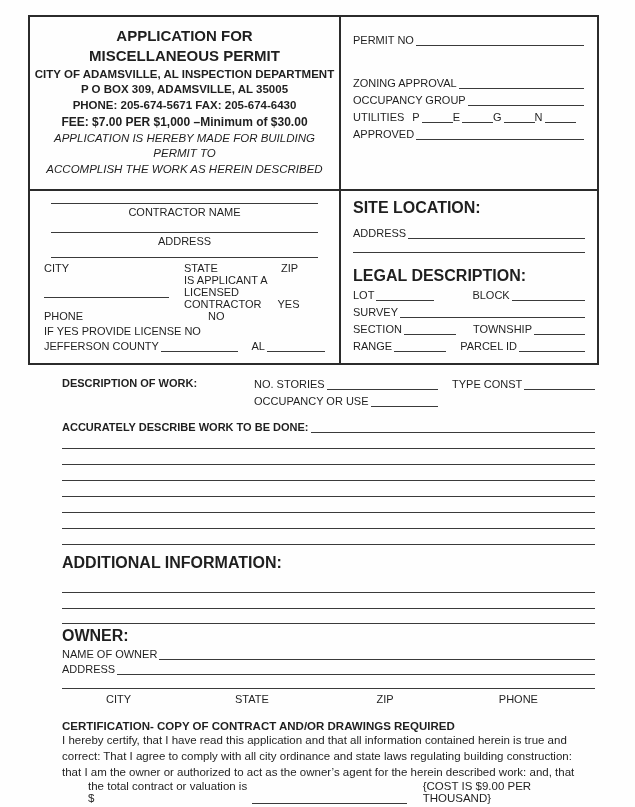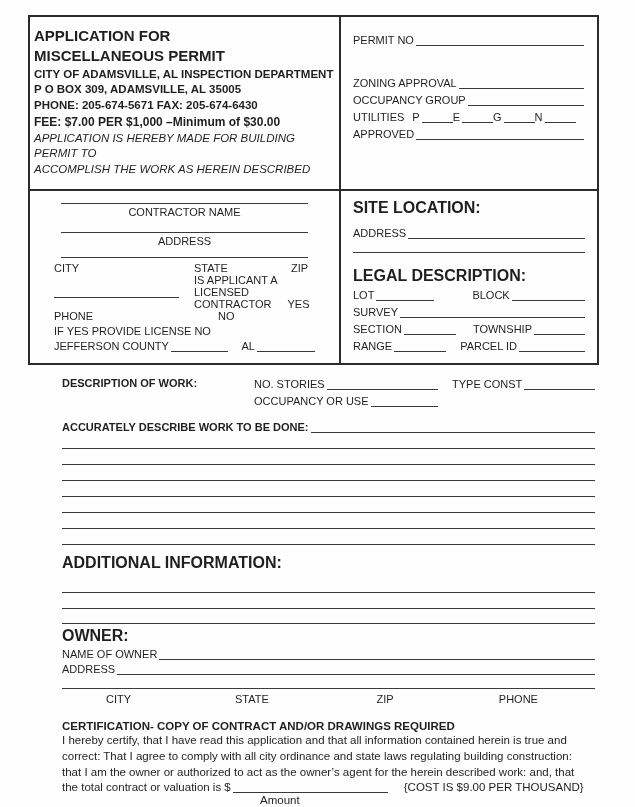--- a/index.html
+++ b/index.html
@@ -15,23 +15,23 @@
   
   .box {
     box-sizing:border-box;
     margin:15px 0 0 28px;
     width:571px;
     border:2px solid #2b2b2b;
     display:grid;
     grid-template-columns:311px 1fr;
   }
   .cell { box-sizing:border-box; }
-  .tl { border-right:2px solid #2b2b2b; border-bottom:2px solid #2b2b2b; padding:9px 4px 11px; }
+  .tl { border-right:2px solid #2b2b2b; border-bottom:2px solid #2b2b2b; text-align:center; padding:9px 4px 11px; }
   .tr { border-bottom:2px solid #2b2b2b; padding:16px 13px 10px 12px; }
-  .bl { border-right:2px solid #2b2b2b; padding:12px 24px 11px; }
+  .bl { border-right:2px solid #2b2b2b; padding:12px 14px 11px; }
   .br { padding:8px 12px 11px; }
 
   .t1 { font-size:15px; font-weight:bold; line-height:1.35; }
   .t2 { font-size:11.5px; font-weight:bold; line-height:1.38; }
   .t3 { font-size:12px;  font-weight:bold; line-height:1.38; }
   .t4 { font-size:11.5px; line-height:1.38;font-style:italic; }
 
   .b11 { font-size:16px; font-weight:bold; }
   .lab { font-size:11px; }
 
@@ -232,21 +232,21 @@
       <span>STATE</span>
       <span>ZIP</span>
       <span>PHONE</span>
     </div>
 
     <div class="cert-title">CERTIFICATION- COPY OF CONTRACT AND/OR DRAWINGS REQUIRED</div>
     <div class="cert-body">I hereby certify, that I have read this application and that all information contained herein is true and</div>
     <div class="cert-body">correct:  That I agree to comply with all city ordinance and state laws regulating building construction:</div>
     <div class="cert-body">that I am the owner or authorized to act as the owner’s agent for the herein described work: and, that</div>
 
-    <div class="frow" style="font-size:11.5px; margin-bottom:0;">
+    <div class="frow" style="font-size:11.5px; margin-bottom:0;margin-left:26px;">
       <span>the total contract or valuation is $</span>
       <span class="flw" style="width:155px"></span>
       <span style="margin-left:16px">{COST IS $9.00 PER THOUSAND}</span>
     </div>
     <div class="amount-caption">Amount</div>
 
 
   </div>
 </div>
 

